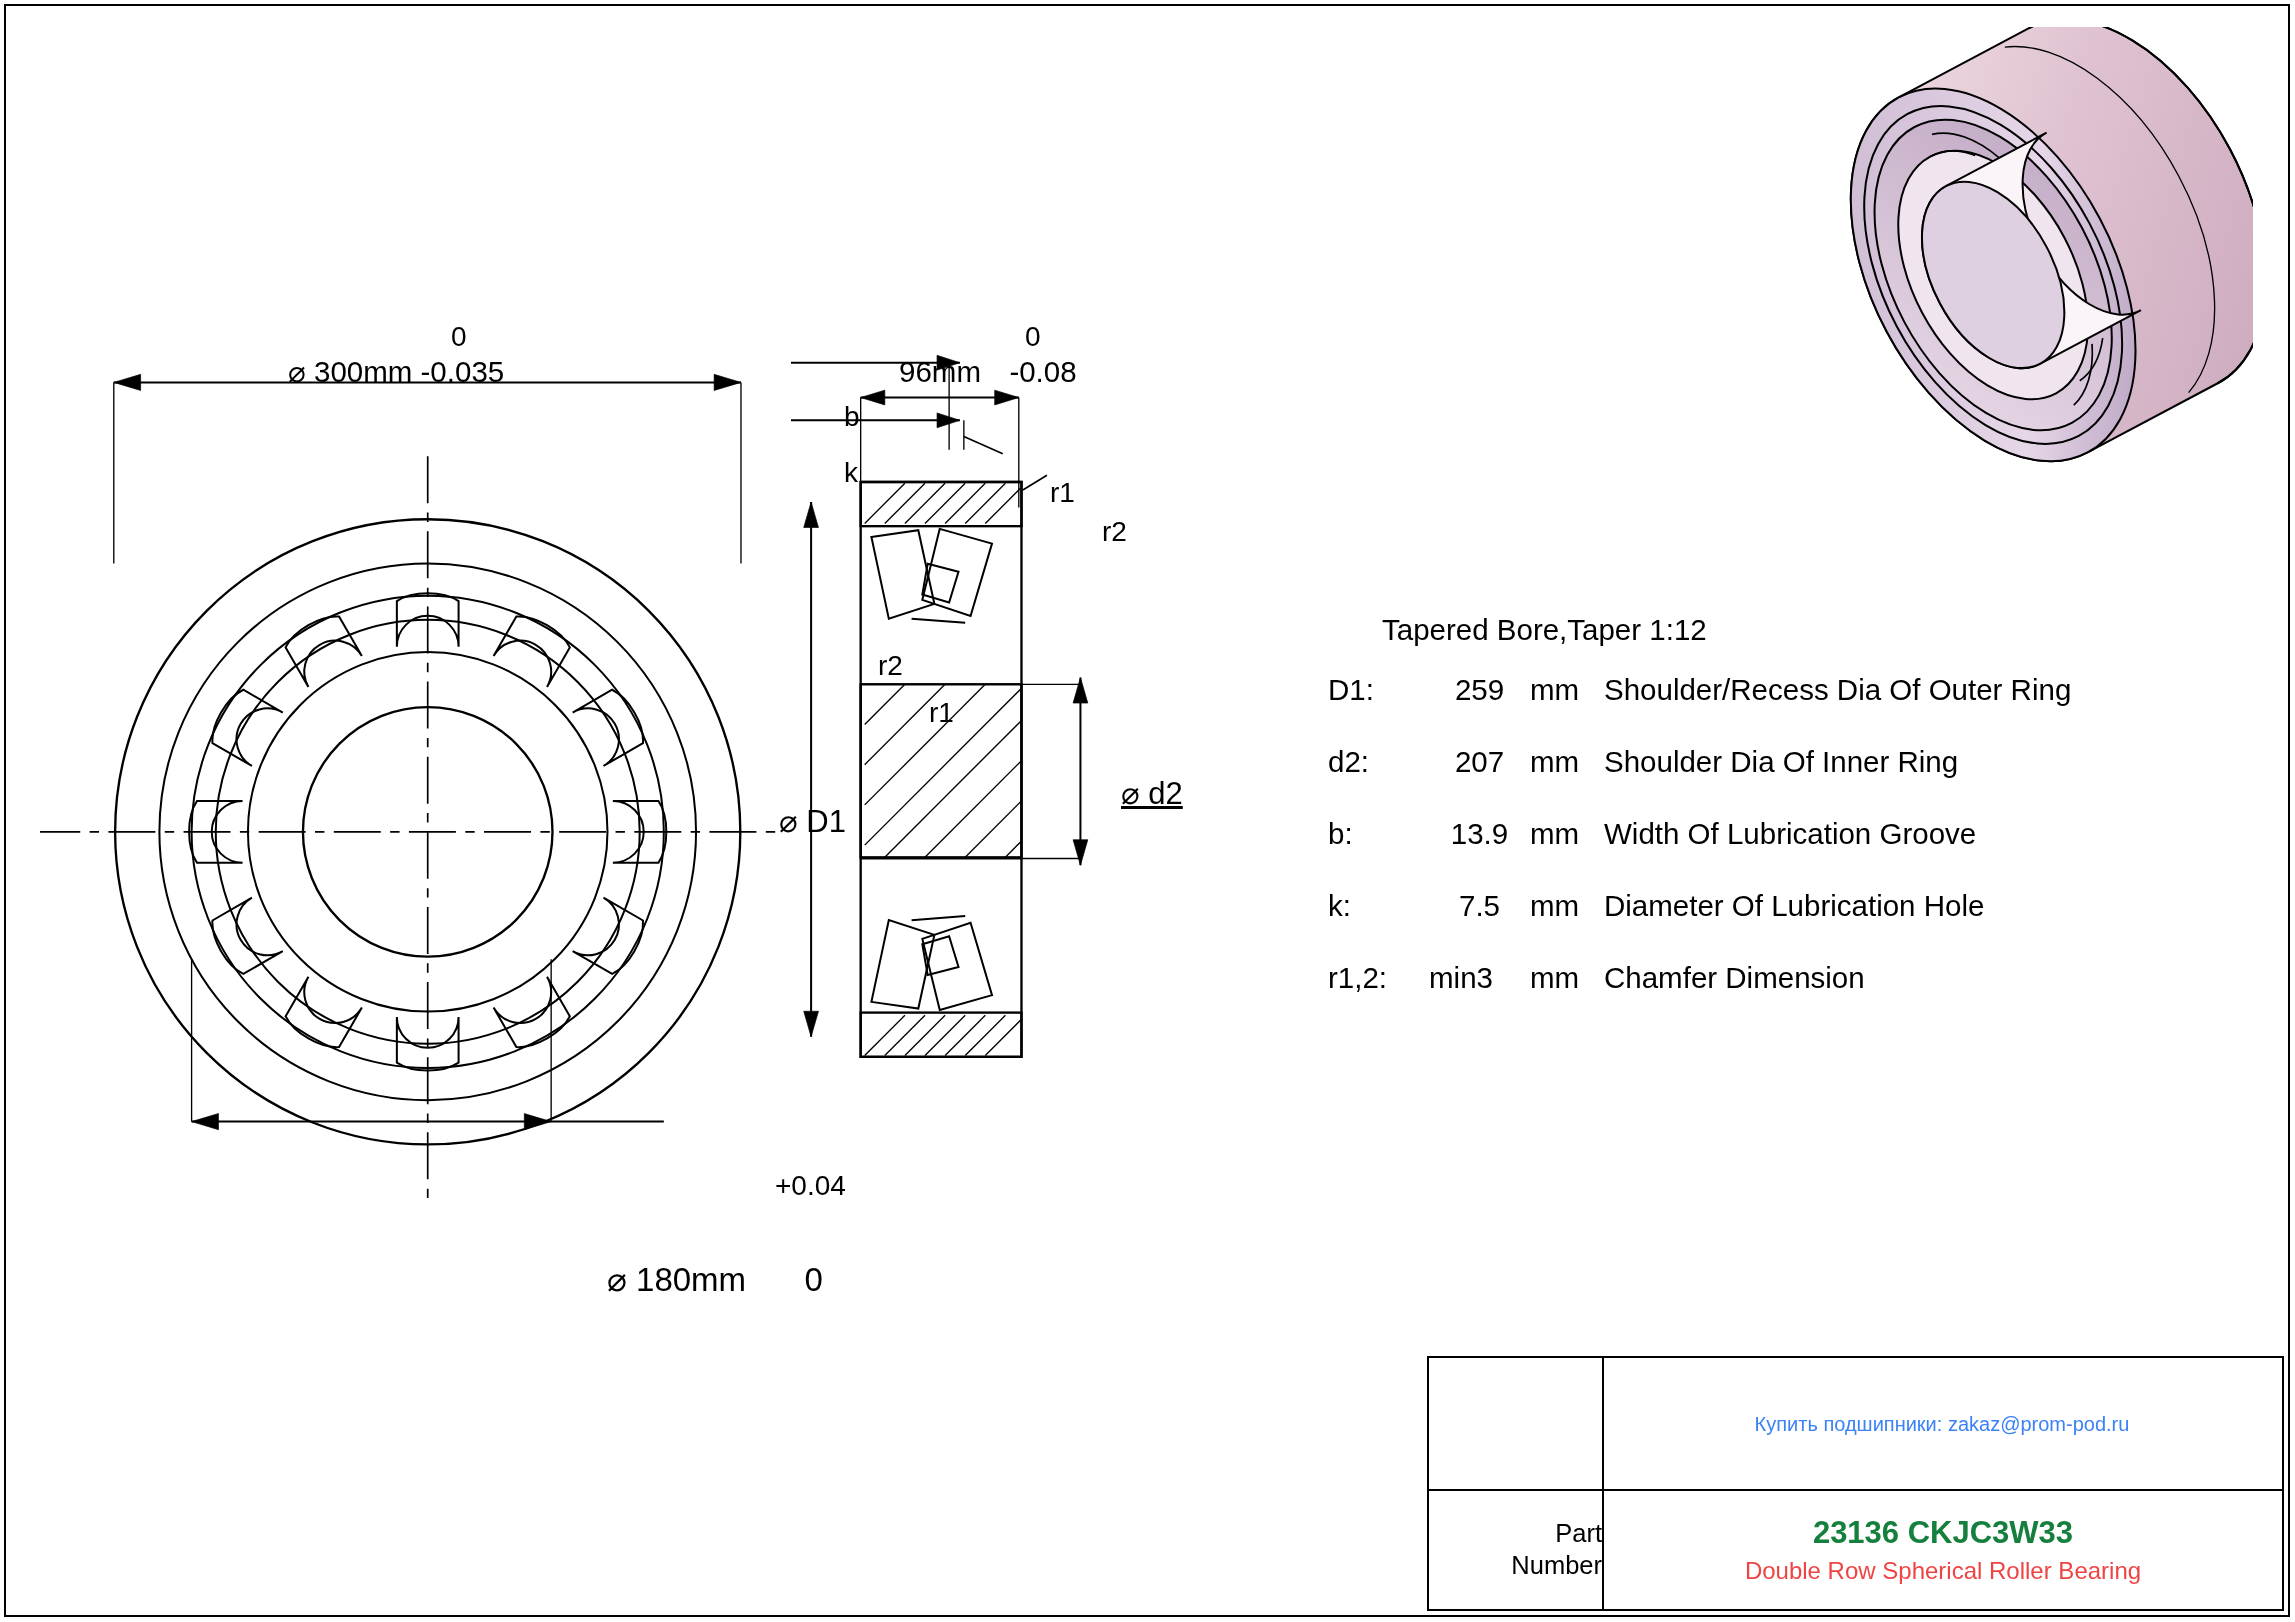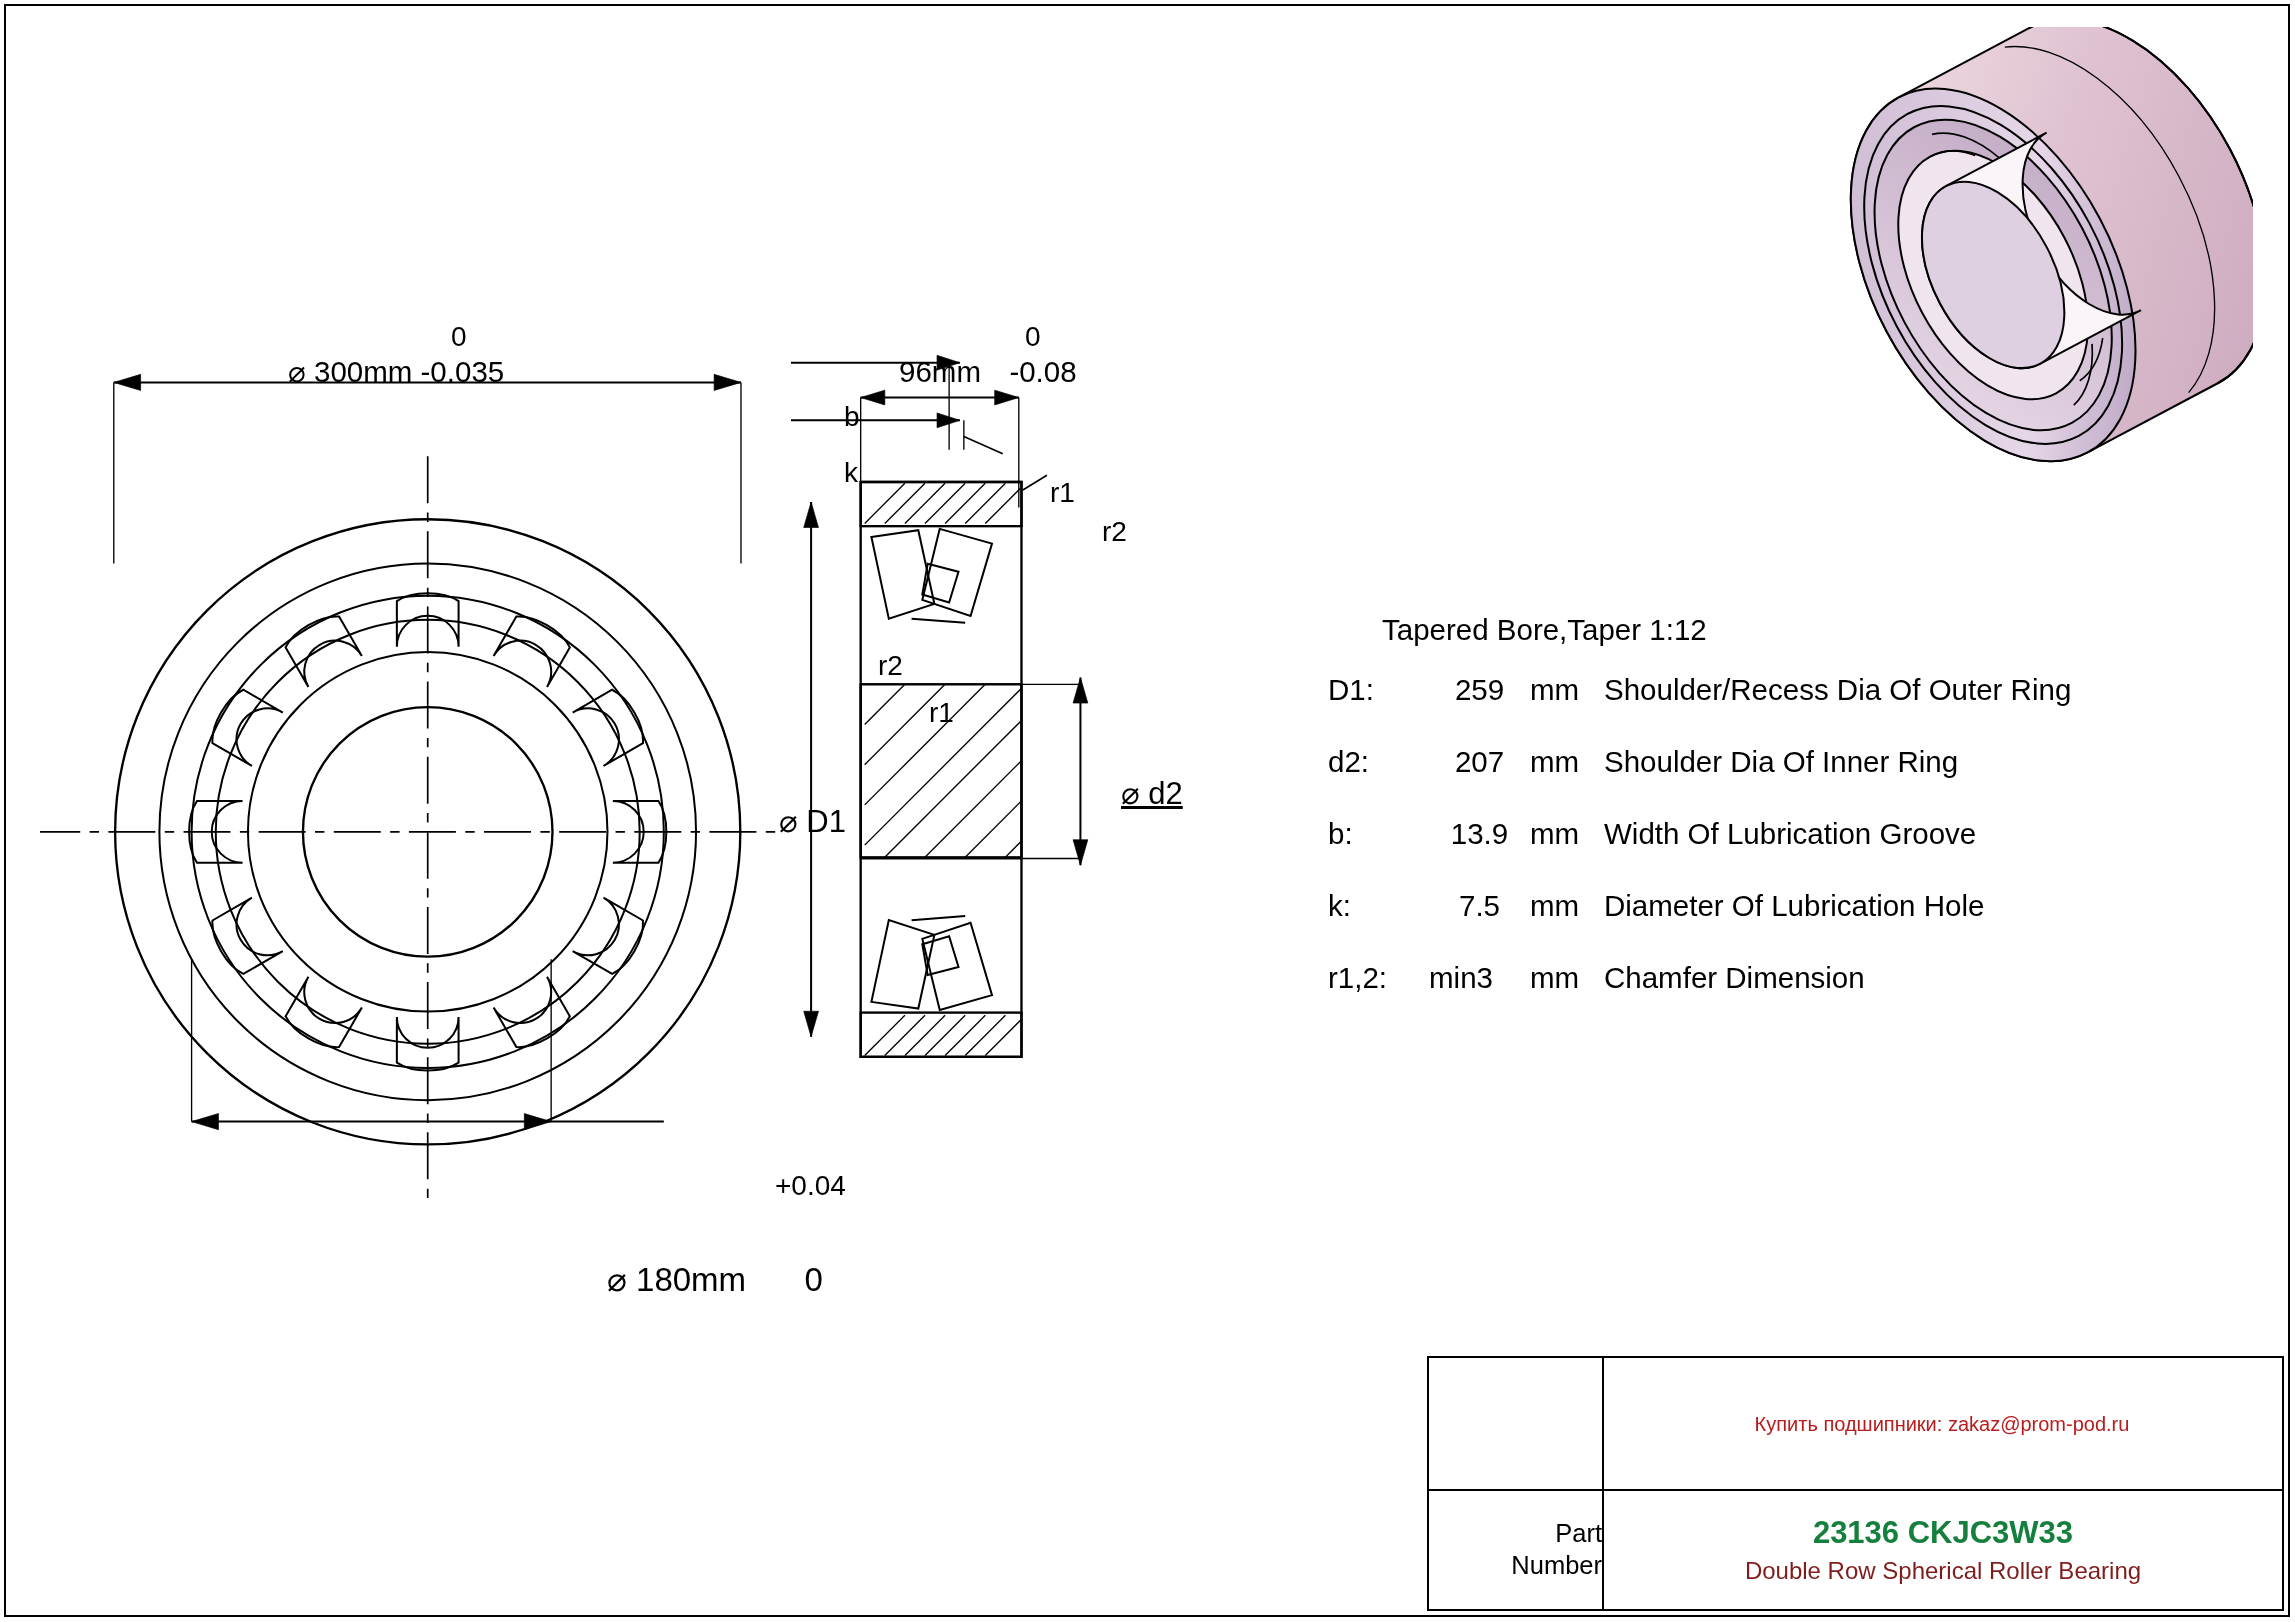--- a/index.html
+++ b/index.html
@@ -12,26 +12,26 @@
   .spec-title{font-size:29.5px;margin-left:54px;margin-bottom:25.5px;white-space:nowrap;}
   .spec-row{display:flex;align-items:baseline;height:72px;white-space:nowrap;}
   .sp-key{width:101px;font-size:29.5px;}
   .sp-val{width:101px;font-size:29.5px;text-align:center;}
   .sp-unit{width:74px;font-size:29.5px;}
   .sp-desc{font-size:29.5px;}
   
   .tb{position:absolute;left:1427px;top:1356px;width:857px;height:255px;border:2px solid #000;box-sizing:border-box;}
   .tb-top{position:relative;height:133px;border-bottom:2px solid #000;box-sizing:border-box;}
   .tb-divider{position:absolute;left:173px;top:0;width:2px;height:100%;background:#000;}
-  .tb-email{position:absolute;left:173px;right:0;top:0;height:133px;display:flex;align-items:center;justify-content:center;font-size:20px;color:#b91c1c;text-align:center;}
+  .tb-email{position:absolute;left:173px;right:0;top:0;height:133px;display:flex;align-items:center;justify-content:center;font-size:20px;color:#3b82f6;text-align:center;}
   .tb-bot{position:relative;height:118px;}
   .tb-partlabel{position:absolute;left:0;top:0;width:173px;height:100%;display:flex;flex-direction:column;align-items:flex-end;justify-content:center;font-size:25.5px;line-height:1.25;}
   .tb-partinfo{position:absolute;left:175px;right:0;top:0;height:100%;display:flex;flex-direction:column;align-items:center;justify-content:center;}
   .tb-partno{font-size:31px;font-weight:bold;color:#15803d;}
-  .tb-partdesc{font-size:24px;color:#7f1d1d;margin-top:6.7px;}
+  .tb-partdesc{font-size:24px;color:#ef4444;margin-top:6.7px;}
 </style>
 </head>
 <body>
 
 <div class="frame"></div>
 
 <div style="position:absolute;left:1757px;top:27px;width:496px;height:490px;">
 <svg width="496" height="490" viewBox="0 0 740 730">
   <defs>
     <linearGradient id="gOuter" x1="0" y1="0" x2="1" y2="1">

